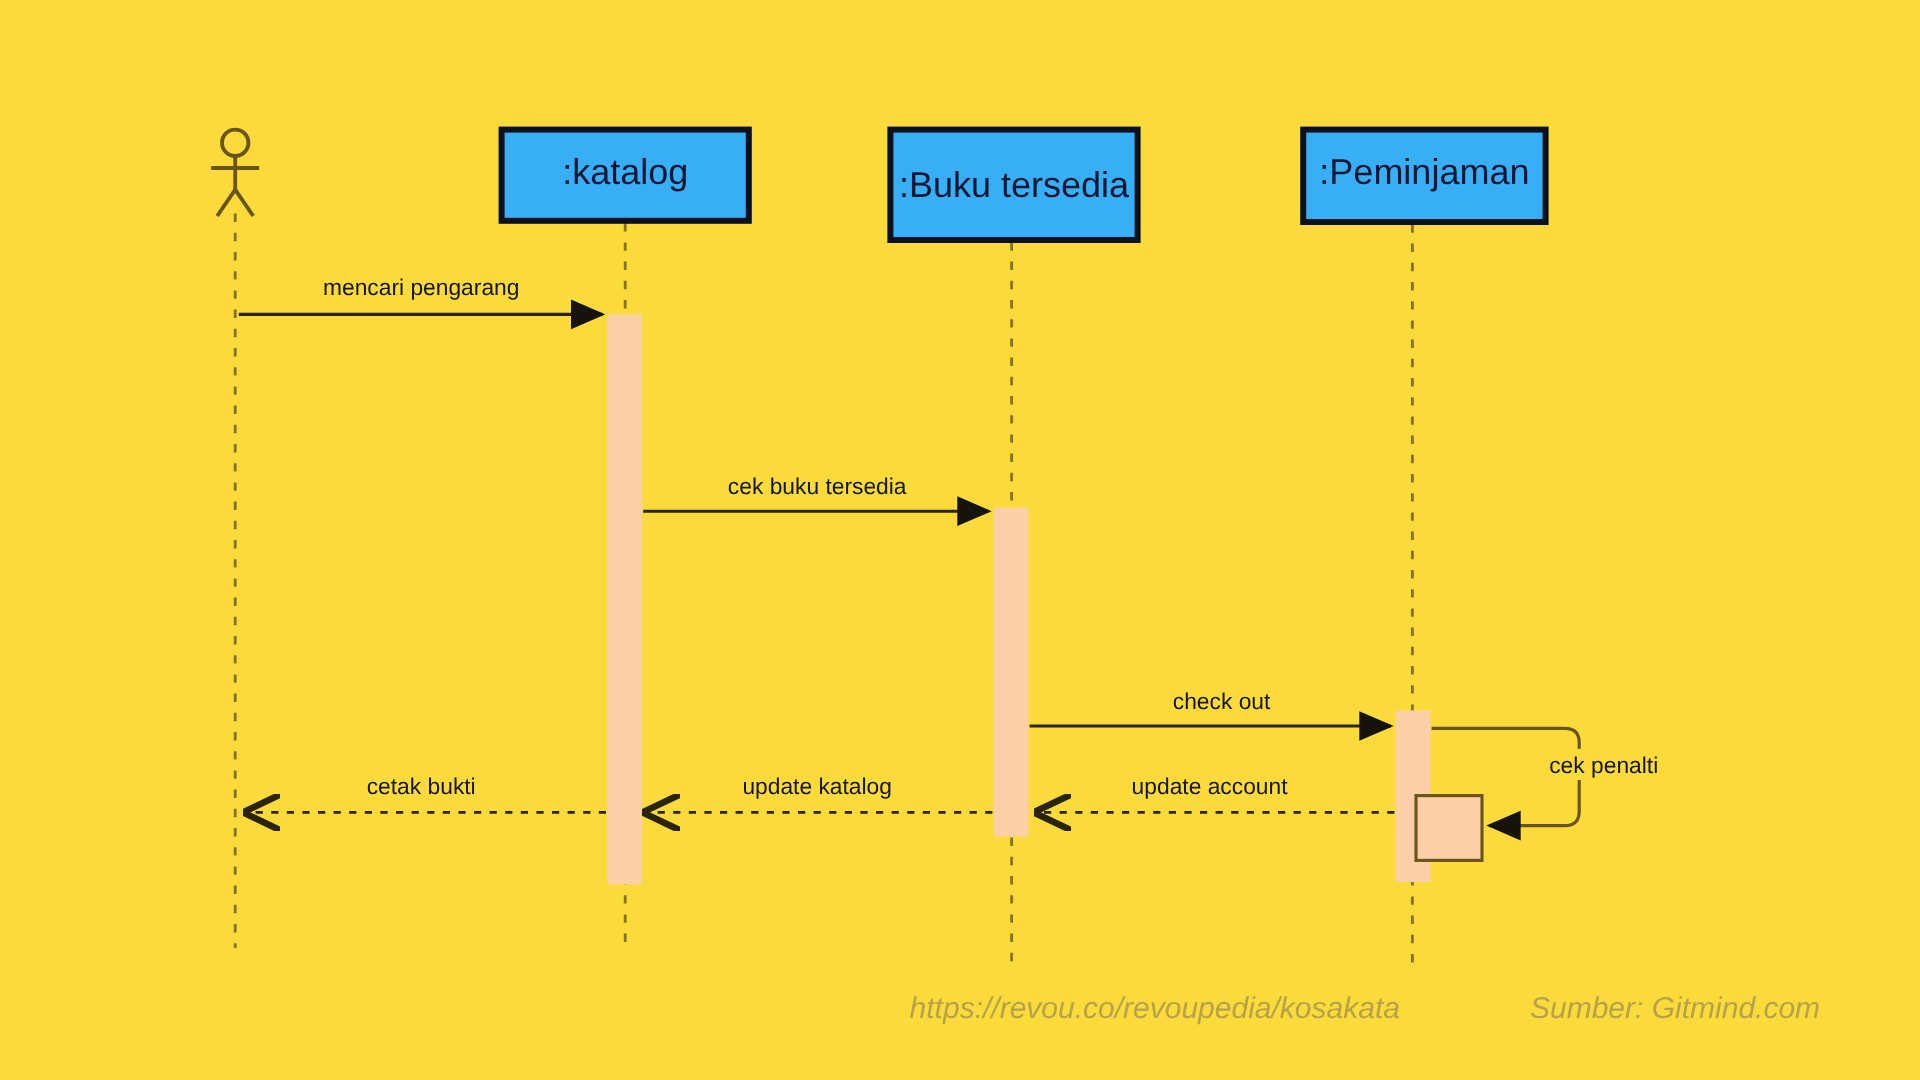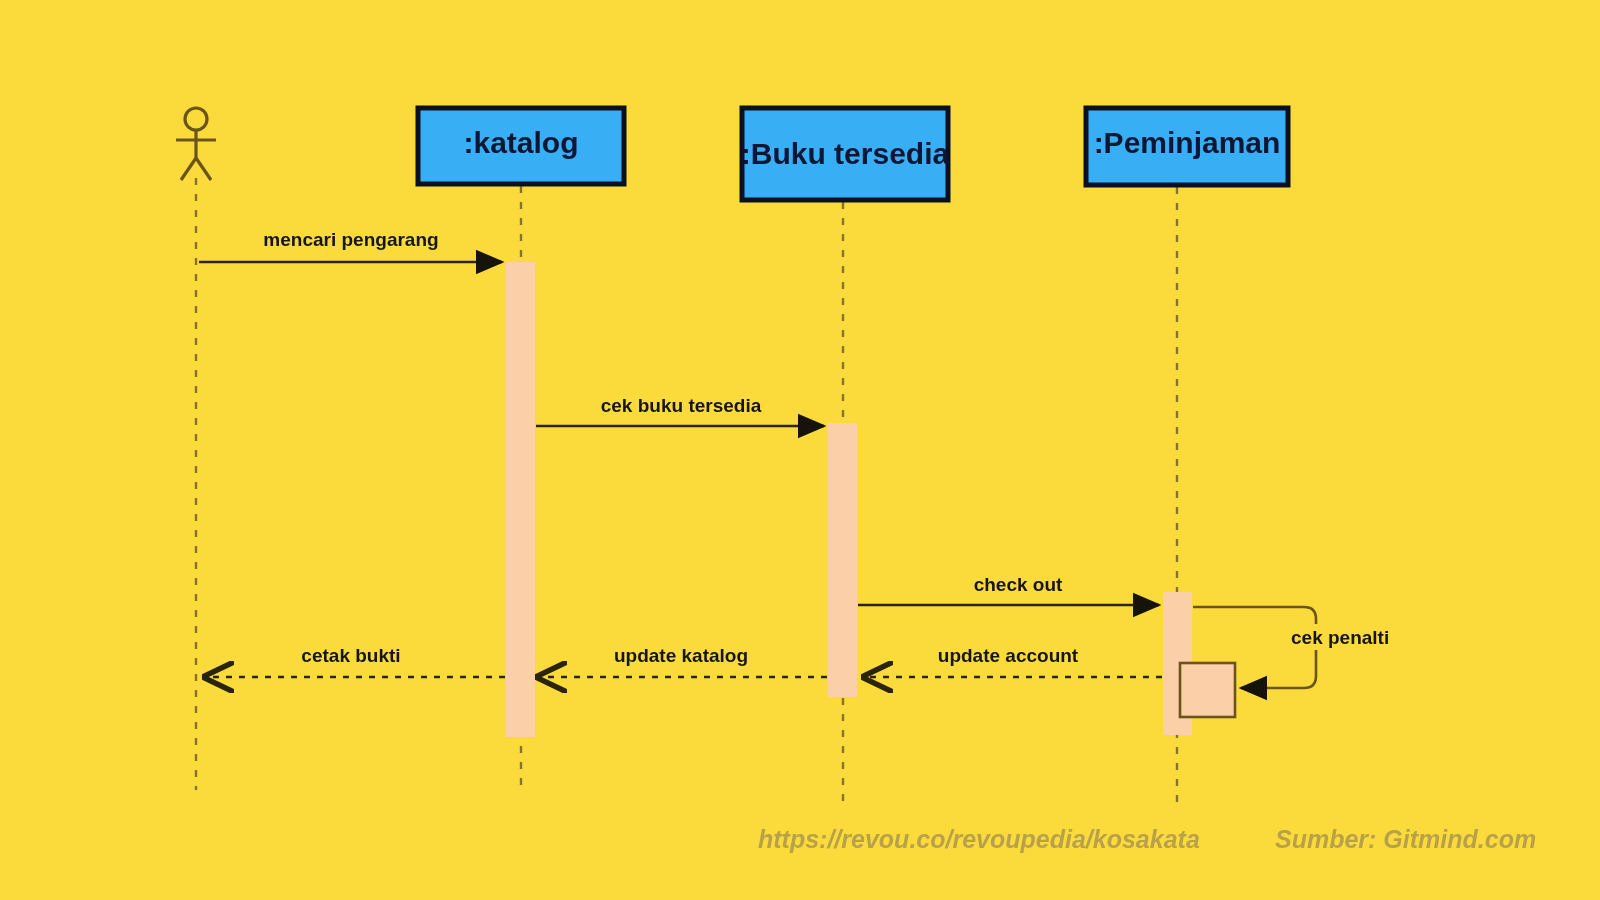--- a/index.html
+++ b/index.html
@@ -59,21 +59,21 @@
   .activation { fill: #FBCFA8; stroke: none; }
   .activation-nested { fill: #FBCFA8; stroke: #6b5417; stroke-width: 2.6; }
   .arrow-solid { stroke: #2a2408; stroke-width: 2.6; fill: none; }
   .arrow-dashed { stroke: #2a2408; stroke-width: 2.4; fill: none; stroke-dasharray: 6 7; }
   .actor-stroke { stroke: #6b5417; stroke-width: 3.2; fill: none; }
   .selfcall { stroke: #6b5417; stroke-width: 2.6; fill: none; }
 </style>
 </head>
 <body style="background: rgb(251, 219, 60);">
 
-<div id="diagram-root" style="background: #f9a8d4; font-weight: bold;">
+<div id="diagram-root" style="background: #f9a8d4;">
   <svg class="canvas" viewBox="0 0 1600 900" xmlns="http://www.w3.org/2000/svg">
 
     <rect id="bg-rect" x="0" y="0" width="1600" height="900" fill="#FBDB3C"></rect>
 
     <defs>
       <marker id="arrow-filled" viewBox="0 0 12 12" refX="11" refY="6" markerWidth="11" markerHeight="11" orient="auto-start-reverse">
         <path d="M 0 0.8 L 12 6 L 0 11.2 z" fill="#16130a"></path>
       </marker>
       <marker id="arrow-open" viewBox="0 0 12 12" refX="11" refY="6" markerWidth="13" markerHeight="13" orient="auto-start-reverse">
         <path d="M 0.5 0.5 L 12 6 L 0.5 11.5" fill="none" stroke="#2a2408" stroke-width="2.1" stroke-linecap="round" stroke-linejoin="round"></path>

